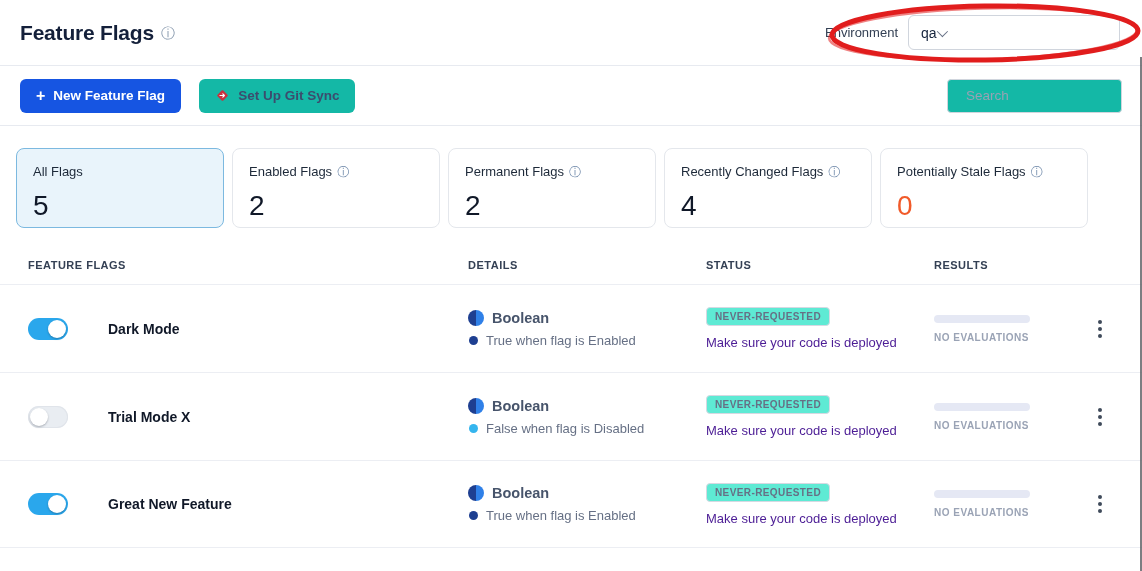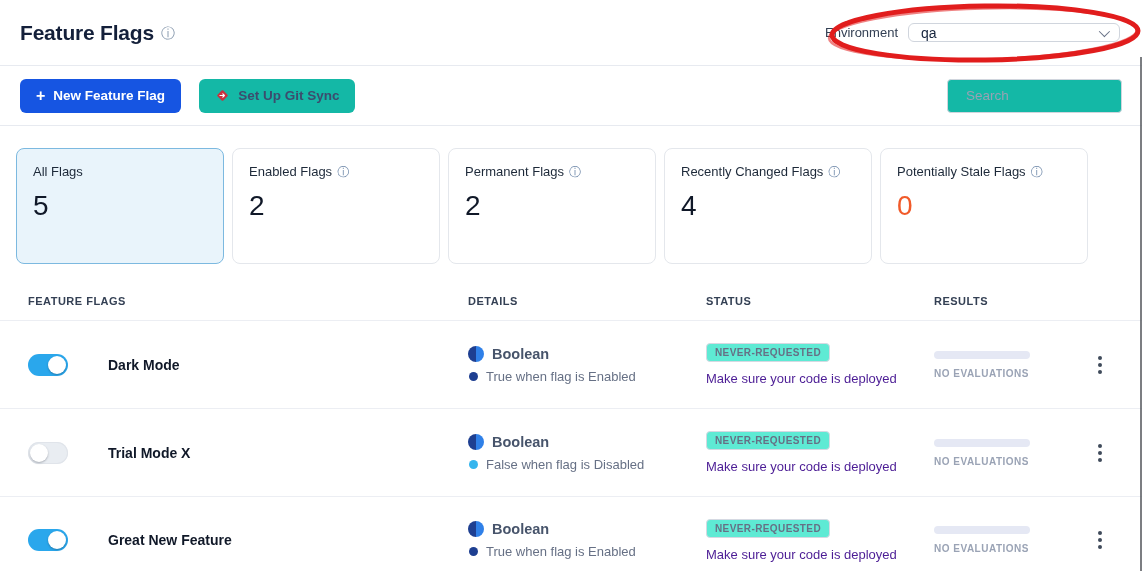--- a/index.html
+++ b/index.html
@@ -13,22 +13,22 @@
   }
 
   
   .header { height:66px; display:flex; align-items:center; justify-content:space-between;
             padding:0 20px; border-bottom:1px solid #e7eaf0; }
   .title-wrap { display:flex; align-items:center; gap:7px; }
   .page-title { font-size:21px; font-weight:700; color:#14203a; letter-spacing:-0.2px; }
   .info-icon { font-size:14px; color:#8496ab; line-height:1; }
   .env-wrap { display:flex; align-items:center; gap:10px; margin-right:2px; }
   .env-label { font-size:13px; color:#344054; }
-  .env-select { width:212px; height:19px; border:1px solid #d0d5dd; border-radius:6px;
-                background:#fff; display:flex; align-items:center; justify-content:space-between;
+  .env-select { width:212px; height:35px; border:1px solid #d0d5dd; border-radius:6px;
+                background:#fff; display:flex; align-items:center; justify-content:flex-start;
                 padding:0 12px; font-size:14px; color:#16243d; cursor:pointer; }
   .chevron { width:8px; height:8px; border-right:1.6px solid #667085; border-bottom:1.6px solid #667085;
              transform:rotate(45deg) translateY(-2px); }
 
   
   .toolbar { height:60px; display:flex; align-items:center; gap:18px; padding:0 20px;
              border-bottom:1px solid #e7eaf0; }
   .btn { height:34px; border:none; border-radius:6px; display:inline-flex; align-items:center;
          gap:8px; padding:0 16px; font-size:13.5px; font-weight:700; cursor:pointer;
          font-family:"Liberation Sans",sans-serif; }
@@ -37,21 +37,21 @@
   .btn-secondary { background:#14b8a6; color:#3c4c6e; }
   .search-box { margin-left:auto; width:175px; height:34px; border:1px solid #d0d5dd;
                 border-radius:4px; display:flex; align-items:center; gap:8px; padding:0 10px;
                 background:#14b8a6; }
   .search-box input { border:none; outline:none; flex:1; font-size:13.5px; color:#344054;
                       font-family:"Liberation Sans",sans-serif; background:transparent; }
   .search-box input::placeholder { color:#98a2b3; }
 
   
   .stats { display:flex; gap:8px; padding:22px 16px 0; }
-  .stat-card { width:208px; height:116px; border:1px solid #e4e7ec; border-radius:8px;
+  .stat-card { width:208px; height:80px; border:1px solid #e4e7ec; border-radius:8px;
                background:#fff; padding:15px 16px; cursor:pointer; }
   .stat-card.selected { background:#e9f4fb; border-color:#7cb9e0; }
   .stat-label { font-size:13px; color:#1d2939; display:flex; align-items:center; gap:5px; }
   .stat-label .info-icon { font-size:12px; color:#6d87a8; }
   .stat-value { font-size:28px; font-weight:400; color:#101828; margin-top:11px; }
 
   
   .table { margin-top:18px; }
   .thead, .trow { display:grid; grid-template-columns:440px 238px 228px 156px 1fr;
                   padding-left:28px; align-items:center; }

